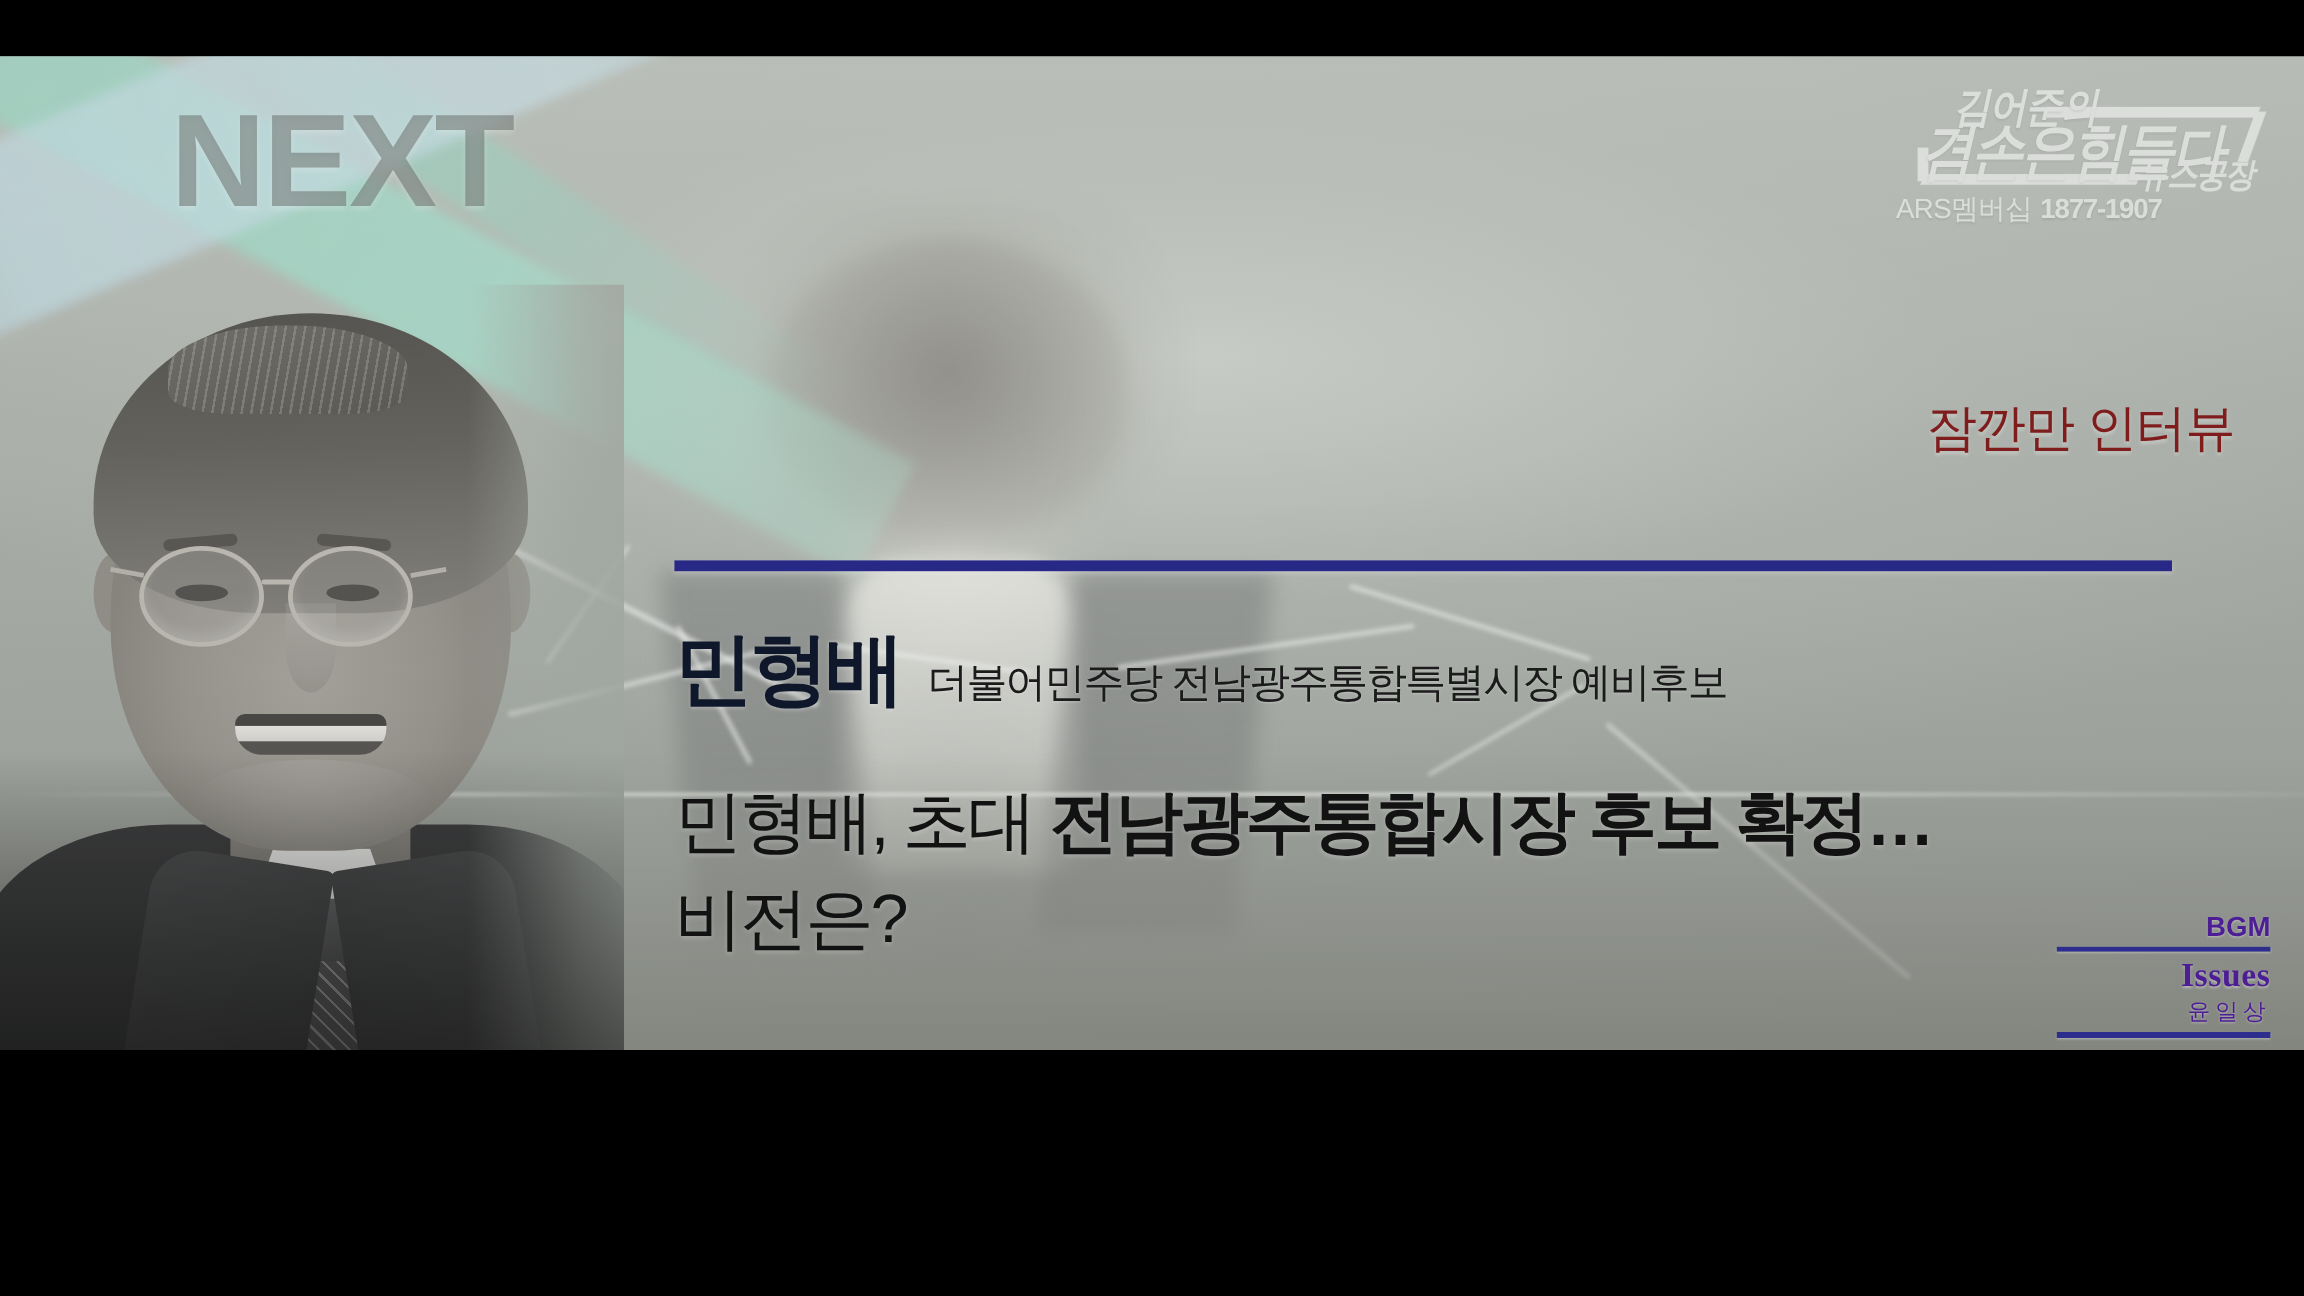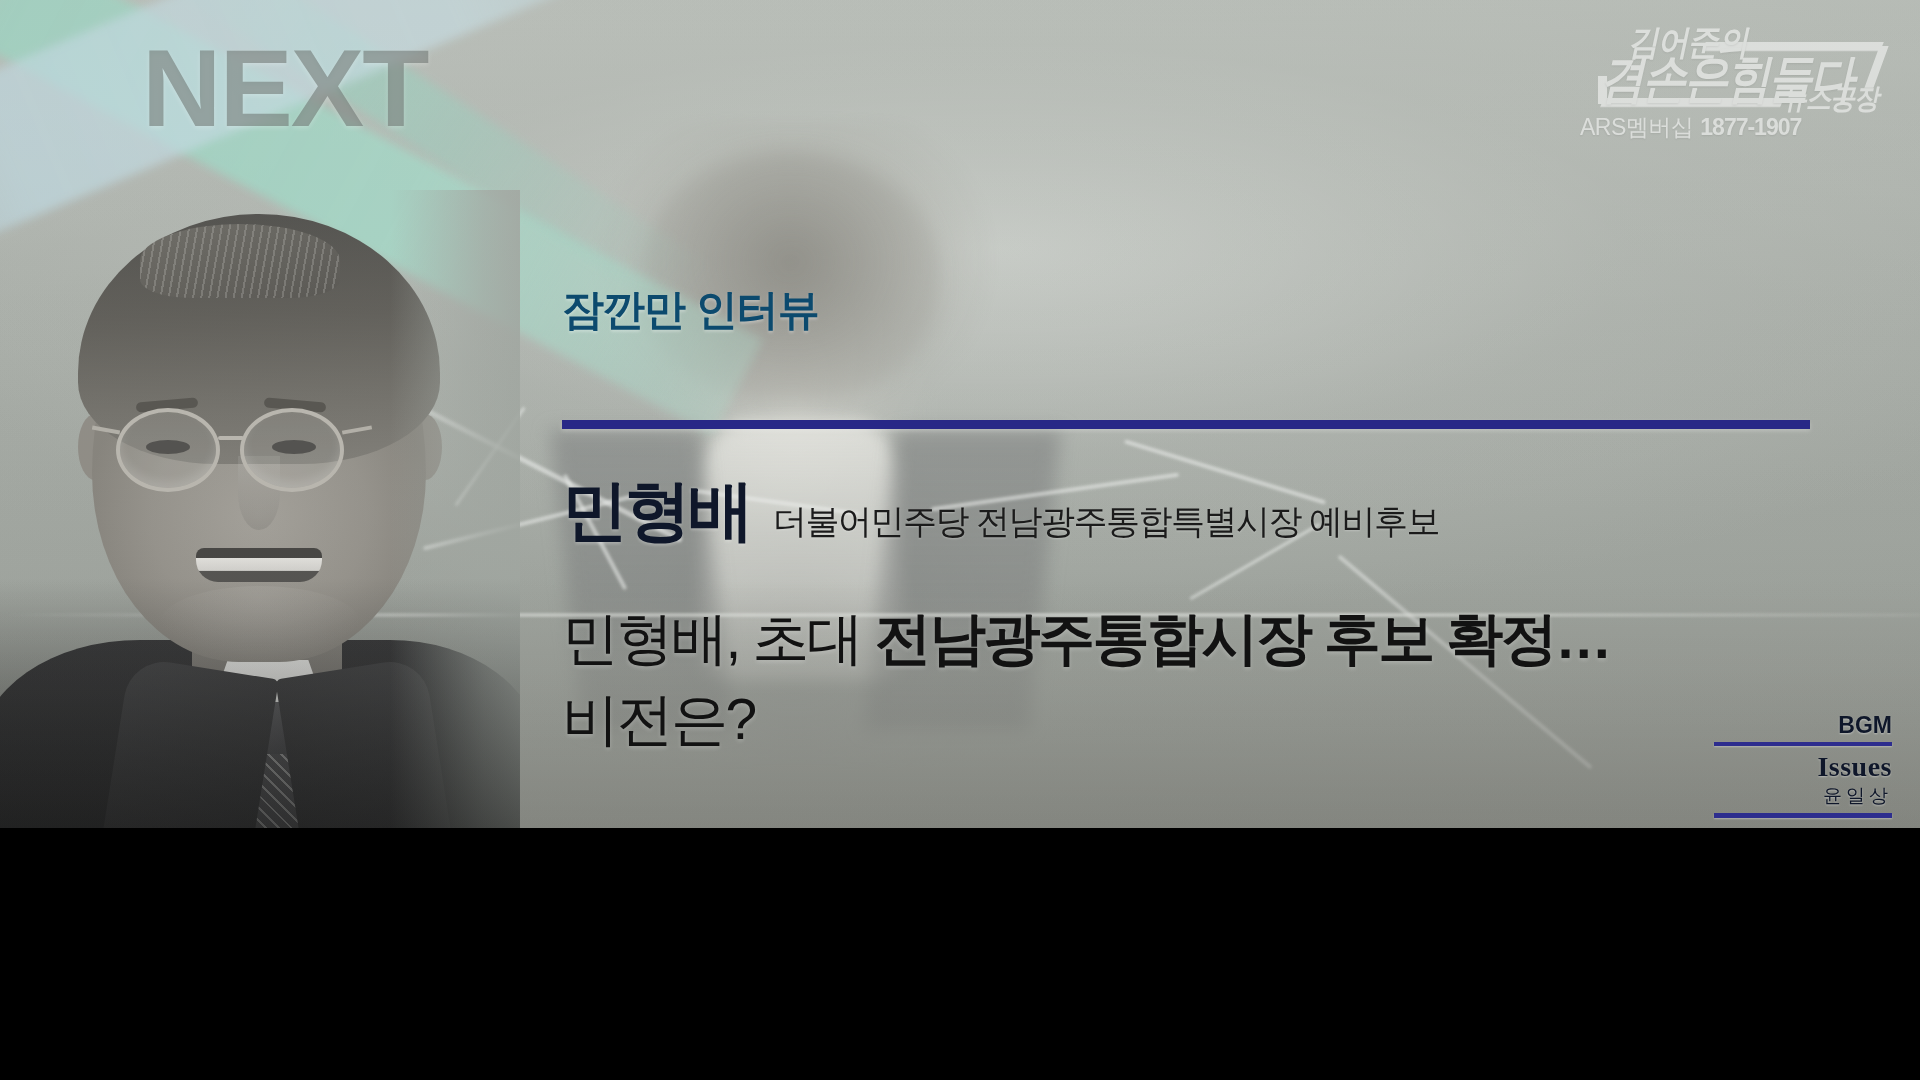--- a/index.html
+++ b/index.html
@@ -9,20 +9,21 @@
     overflow:hidden;
     background:#000;
     font-family:"Liberation Sans", sans-serif;
   }
 
   #stage {
     position:relative;
     width:1920px; height:828px;
     overflow:hidden;
     background:#9fa5a0;
+    margin-top:47px;
   }
 
   
   .bg-base {
     position:absolute; inset:0;
     background:
       radial-gradient(ellipse 60% 45% at 52% 30%, rgba(225,228,224,0.85) 0%, rgba(195,199,194,0.35) 55%, rgba(165,170,164,0.0) 100%),
       linear-gradient(178deg, #b8bdb7 0%, #aeb3ad 18%, #a3a8a2 45%, #9ea39d 68%, #969b95 86%, #8f948e 100%);
   }
   
@@ -372,25 +373,26 @@
     position:absolute; inset:0;
     background:linear-gradient(180deg, rgba(175,180,174,0.28) 0%, rgba(168,173,167,0.16) 40%, rgba(150,154,148,0.10) 100%);
     pointer-events:none;
   }
 
   
   .lower-third {
     position:absolute; left:562px; top:282px; width:1300px;
   }
   .lt-kicker {
-    font-size:42px; font-weight:700;
-    color:#0c4a6e;
+    font-size:42px; font-weight:400;
+    color:#7f1d1d;
     letter-spacing:-1px;
     font-family:"Liberation Sans", sans-serif;
     text-shadow:0 2px 3px rgba(255,255,255,0.30);
+    text-align:right;
   }
   .lt-rule {
     position:absolute; left:0px; top:138px; width:1248px; height:9px;
     background:#282887;
     box-shadow:0 2px 4px rgba(255,255,255,0.25);
   }
   .lt-name-row {
     position:absolute; left:0px; top:184px;
     display:flex; align-items:baseline; gap:22px;
     white-space:nowrap;
@@ -418,21 +420,21 @@
     text-shadow:0 2px 4px rgba(255,255,255,0.22);
   }
   .lt-headline .lead { font-weight:400; }
   .lt-headline .strong { font-weight:700; }
 
   
   .bgm {
     position:absolute; right:28px; bottom:10px;
     width:320px;
     text-align:right;
-    color:#0f172a;
+    color:#4c1d95;
   }
   .bgm-label {
     font-size:23px; font-weight:700;
     letter-spacing:0px;
     font-family:"Liberation Sans", sans-serif;
     text-shadow:0 1px 2px rgba(255,255,255,0.40);
   }
   .bgm-rule-top {
     margin:3px 0 5px auto;
     width:178px; height:4px; background:#2d2d8e;

